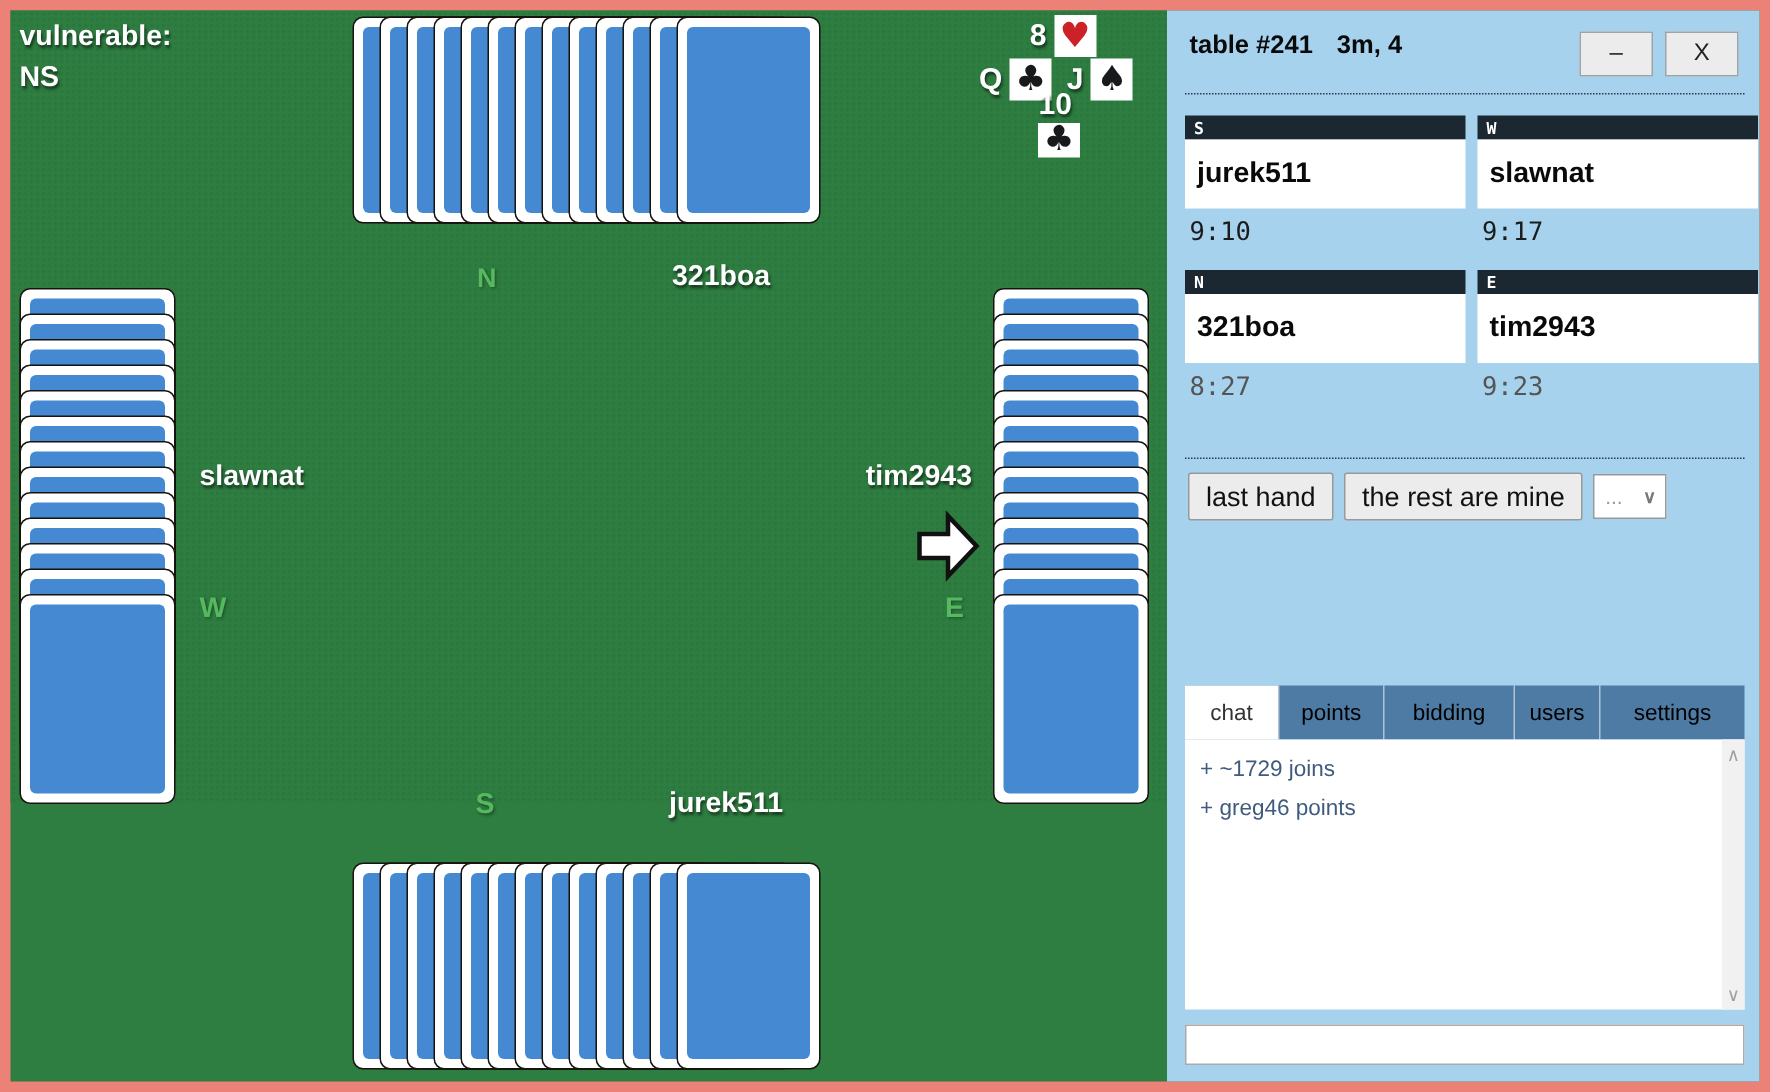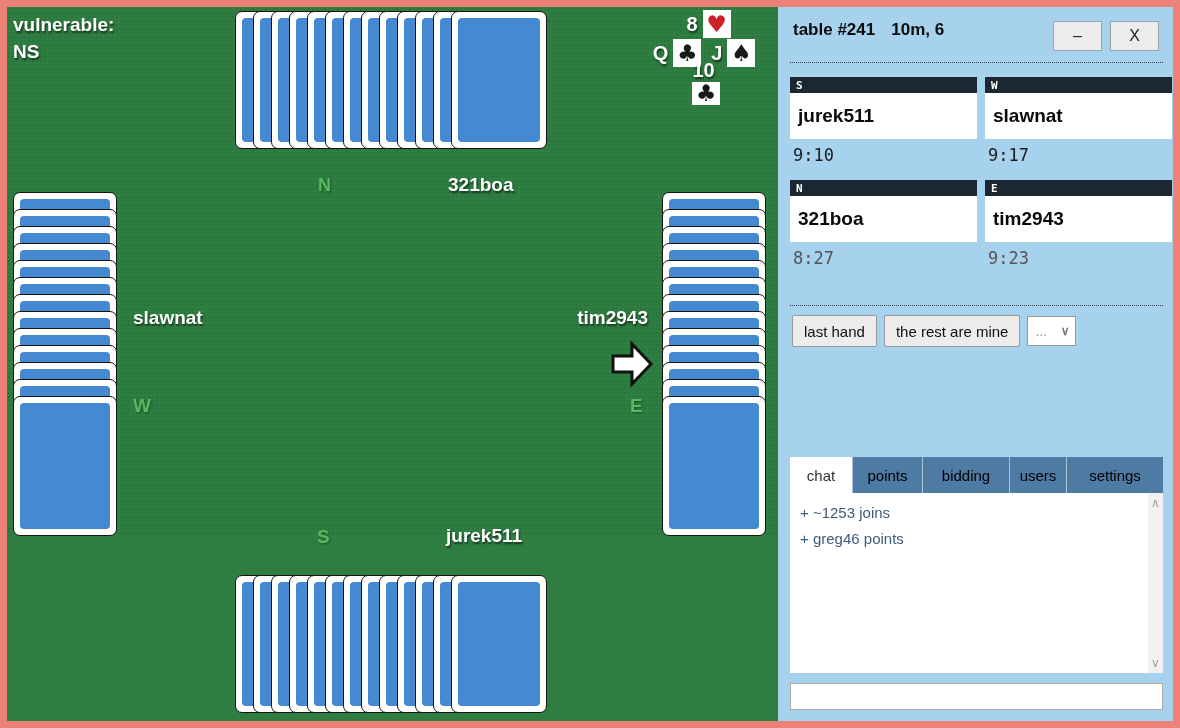--- a/index.html
+++ b/index.html
@@ -56,21 +56,21 @@
   .seat-cell{width:187px;}
   .seat-header{height:14px;background:#1b2831;color:#fff;font-family:"DejaVu Sans Mono",monospace;
     font-size:11px;font-weight:bold;padding:2px 0 0 6px;box-sizing:content-box;line-height:13px;}
   .seat-name{height:46px;background:#fff;display:flex;align-items:center;padding-left:8px;
     font-weight:bold;font-size:19px;color:#0a0a0a;}
   .seat-time{margin-top:6px;padding-left:3px;font-family:"DejaVu Sans Mono",monospace;font-size:17px;color:#1c1c1c;height:20px;}
   .seat-cell:nth-child(3) .seat-time,.seat-cell:nth-child(4) .seat-time{color:#545454;}
 
   .actions{position:absolute;left:14px;top:308px;display:flex;gap:7px;align-items:center;}
   .act-btn{height:30px;background:#ececec;border:1px solid #999;border-radius:2px;padding:0 11px;
-    font-size:15px;color:#111;display:flex;align-items:center;font-family:"Liberation Sans",sans-serif;}
+    font-size:18px;color:#111;display:flex;align-items:center;font-family:"Liberation Sans",sans-serif;}
   .select{width:49px;height:30px;background:#fff;border:1px solid #999;box-sizing:border-box;
     display:flex;align-items:center;justify-content:space-between;padding:0 6px 0 7px;}
   .select .dots{color:#999;font-size:14px;line-height:10px;}
   .select .chev{color:#777;font-size:12px;font-weight:bold;}
 
   .tabs{position:absolute;left:12px;top:450px;width:373px;height:36px;background:#4d7ba3;display:flex;}
   .tab{display:flex;align-items:center;justify-content:center;color:#000000;font-size:15px;height:36px;box-sizing:border-box;}
   .tab + .tab{border-left:1px solid rgba(255,255,255,.55);}
   .tab.active{background:#fff;color:#333;border-left:none;}
   .tab.t0{width:62px;} .tab.t1{width:70px;} .tab.t2{width:87px;} .tab.t3{width:57px;} .tab.t4{flex:1;}
@@ -300,21 +300,21 @@
         <span class="mini-card">
           <span class="suit">♣</span>
         </span>
       </div>
     </div>
   </div>
 
   <div class="panel">
 
     <div class="panel-title">
-      <span>table #241</span><span class="sub">10m, 6</span>
+      <span>table #241</span><span class="sub">3m, 4</span>
     </div>
     <div class="win-btns">
       <div class="win-btn">–</div>
       <div class="win-btn">X</div>
     </div>
 
     <div class="dotted div1"></div>
 
     <div class="seats">
       <div class="seat-cell">
@@ -353,21 +353,21 @@
     <div class="tabs">
       <div class="tab t0 active">chat</div>
       <div class="tab t1">points</div>
       <div class="tab t2">bidding</div>
       <div class="tab t3">users</div>
       <div class="tab t4">settings</div>
     </div>
 
     <div class="chatbox">
       <div class="chat-list">
-          <div class="chat-line">+ ~1253 joins</div>
+          <div class="chat-line">+ ~1729 joins</div>
           <div class="chat-line">+ greg46 points</div>
         </div>
       <div class="scrollbar">
         <div class="scroll-btn scroll-up">∧</div>
         <div class="scroll-btn scroll-down">∨</div>
       </div>
     </div>
 
     <input class="chat-input" value="" style="">
   </div>

